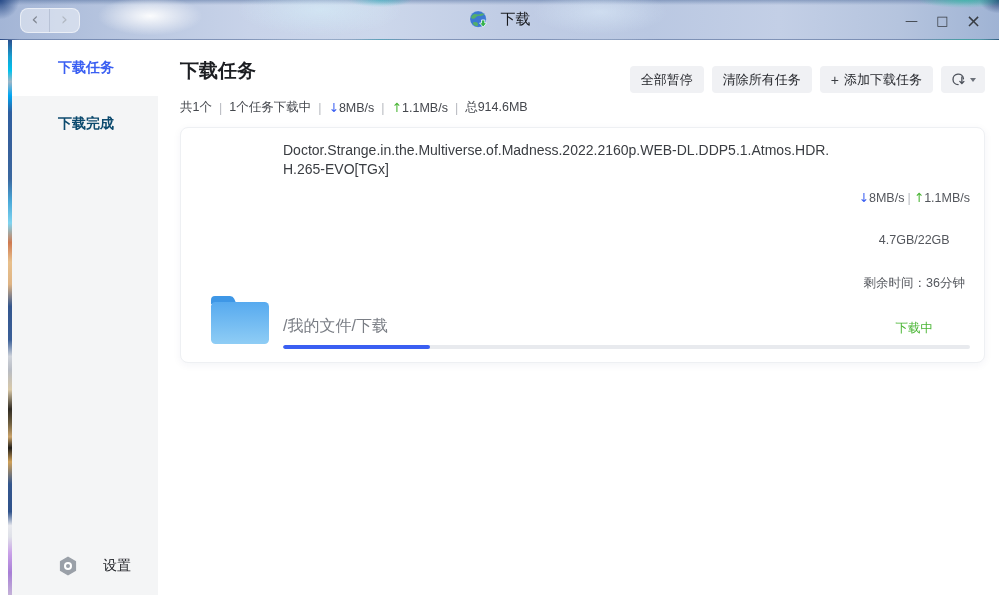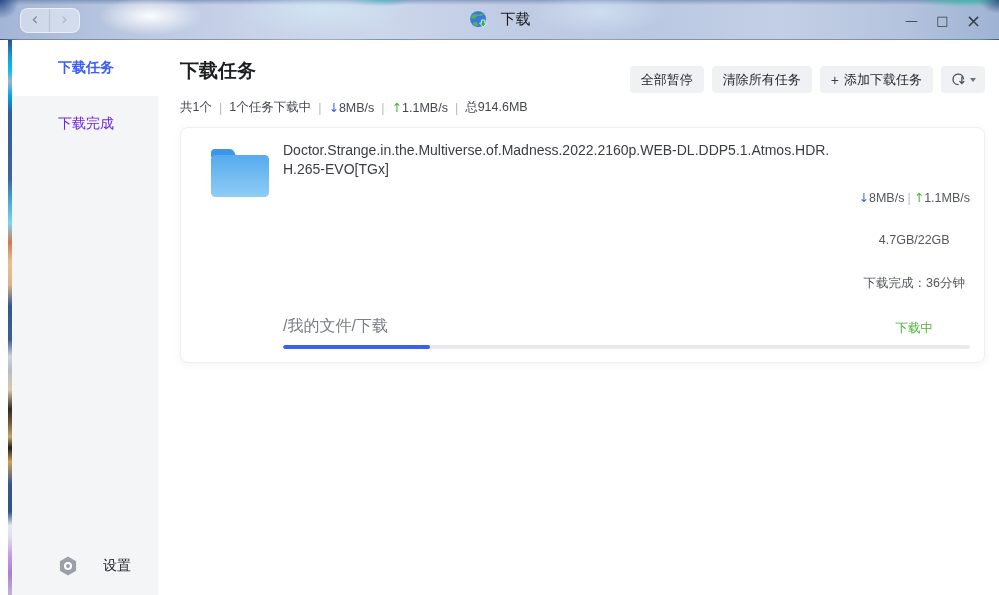--- a/index.html
+++ b/index.html
@@ -49,21 +49,21 @@
   .wallpaper-strip { width:4px; flex:0 0 4px;
     background:linear-gradient(180deg,
       #2b4f8e 0%, #179fd0 3%, #00c2ee 5.5%, #9fb6c6 7.5%, #00a6f2 10%, #2e5fa0 13%,
       #365f9b 19%, #3a679f 25%, #49a8d8 29%, #7fd4f0 33%, #cf7a50 36.5%, #e8c08c 40%,
       #dfb484 44%, #33568e 48%, #3a5f98 54%, #cfd3da 57%, #b8bcc4 59.5%, #d9c9a8 63%,
       #2f2a22 66.5%, #6b5c3e 69%, #caa36a 71.5%, #1f1d18 73.5%, #d0a158 76%, #33568e 80%,
       #2f528b 85%, #e8e9ee 87.5%, #dfe1e8 89.5%, #c9a0e8 92.5%, #a87fd6 96%, #c4b2d8 100%);
   }
   .sidebar { width:146px; flex:0 0 146px; background:#f4f5f6; display:flex; flex-direction:column; }
   .side-item { height:56px; flex:0 0 56px; display:flex; align-items:center;
-    padding-left:46px; font-size:14px; color:#6d28d9; cursor:pointer; }
+    padding-left:46px; font-size:14px; color:#0c4a6e; cursor:pointer;font-weight:bold; }
   .side-item.active { background:#ffffff; color:var(--accent); font-weight:600; }
   .side-settings { margin-top:auto; height:58px; flex:0 0 58px; display:flex; align-items:center;
     gap:25px; padding-left:46px; font-size:14px; color:#24262b; cursor:pointer; }
 
   .main { flex:1; background:#fff; padding:18px 14px 0 22px; min-width:0; }
   .main-header { display:flex; justify-content:space-between; align-items:flex-start; }
   .page-title { font-size:19px; font-weight:700; color:#1c1e22; line-height:26px; }
   .stats { margin-top:6px; display:flex; align-items:center; gap:7px;
     font-size:12.5px; color:#44474d; white-space:nowrap; }
   .stats .sep { color:#b7bac0; }
@@ -75,21 +75,21 @@
     font-size:13px; color:#26282d; display:flex; align-items:center; gap:5px; cursor:pointer;
     font-family:inherit; white-space:nowrap;text-align:center; }
   .btn .plus { font-size:14px; color:#3a3d42; }
   .btn.icon-only { width:44px; padding:0; justify-content:center; gap:4px; }
   .caret-down { width:0; height:0; border-left:3.5px solid transparent;
     border-right:3.5px solid transparent; border-top:4px solid #6c717a; }
 
   
   .task-card { margin-top:11px; border:1px solid #eef0f3; border-radius:8px;
     box-shadow:0 2px 8px rgba(20,40,90,.05); padding:12px 14px 13px 16px;
-    display:flex; align-items:flex-start; cursor:pointer; background:#fff; }
+    display:flex; align-items:flex-end; cursor:pointer; background:#fff; }
   .folder-wrap { width:86px; flex:0 0 86px; display:flex; align-items:center;
     justify-content:center; padding-top:4px; }
   .task-body { flex:1; min-width:0; padding-top:1px; }
   .task-name { font-size:14px; line-height:19px; color:#3a3d42; max-width:552px;
     word-break:break-all; }
   .task-meta { display:flex; justify-content:space-between; align-items:flex-end; margin-top:11px; }
   .task-path { font-size:16px; color:#7a7e85; }
   .meta-right { display:flex; align-items:center; gap:28px; font-size:12.5px; color:#54575d;
     white-space:nowrap;flex-direction:column; }
   .speed-sep { color:#b7bac0; padding:0 3px; }
@@ -220,21 +220,21 @@
         </div>
         <div class="task-body">
           <div class="task-name">Doctor.Strange.in.the.Multiverse.of.Madness.2022.2160p.WEB-DL.DDP5.1.Atmos.HDR.H.265-EVO[TGx]</div>
           <div class="task-meta">
             <span class="task-path">/我的文件/下载</span>
             <span class="meta-right">
               <span>
                 <span class="arrow-down">↓</span><span>8MB/s</span><span class="speed-sep">|</span><span class="arrow-up">↑</span><span>1.1MB/s</span>
               </span>
               <span>4.7GB/22GB</span>
-              <span>下载完成：36分钟</span>
+              <span>剩余时间：36分钟</span>
               <span class="task-status">下载中</span>
             </span>
           </div>
           <div class="progress-track">
             <div class="progress-fill" style="width: 21.4%;"></div>
           </div>
         </div>
       </div>
     </main>
   </div>

